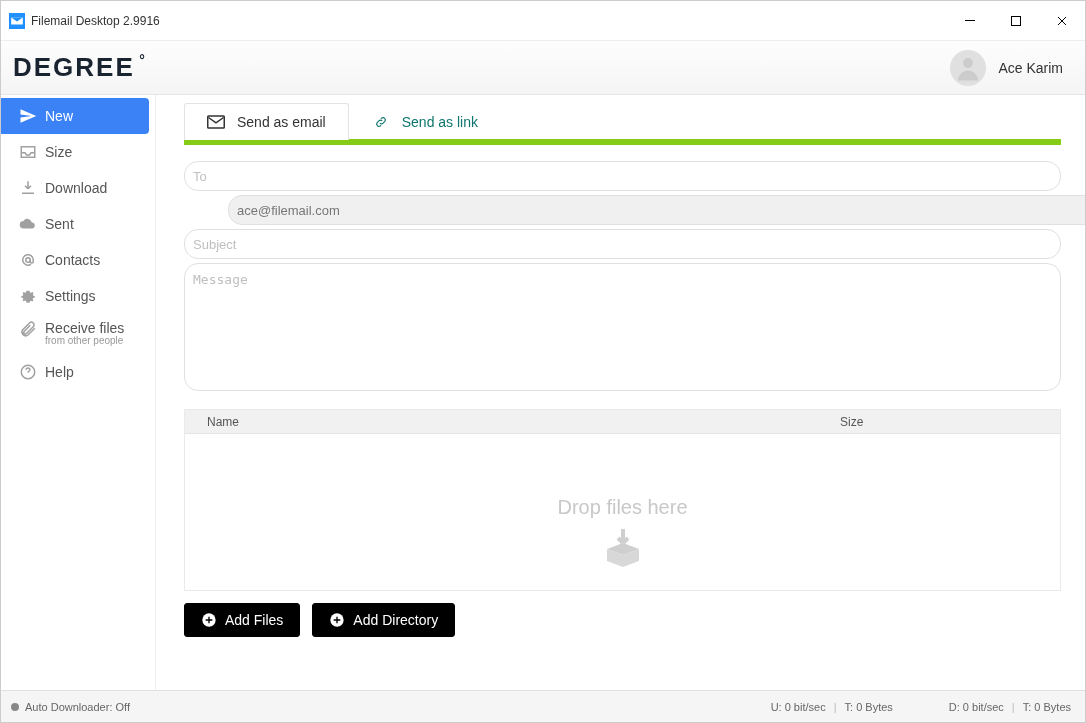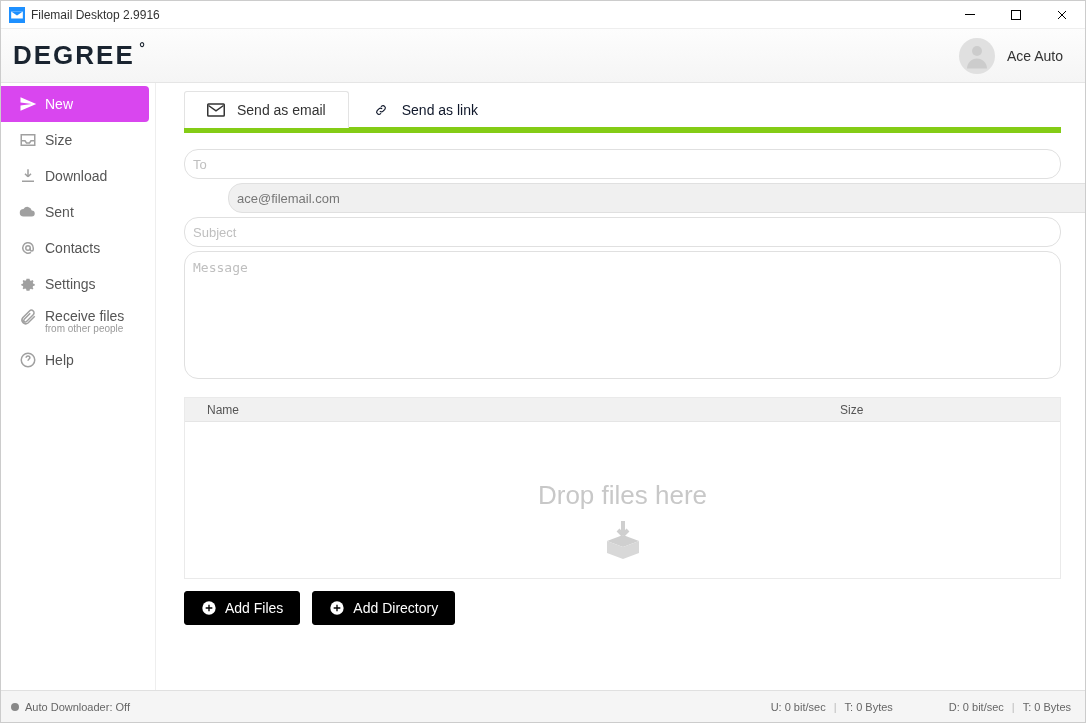--- a/index.html
+++ b/index.html
@@ -11,21 +11,21 @@
     width: 1086px;
     height: 723px;
     overflow: hidden;
     display: flex;
     flex-direction: column;
     border: 1px solid #ccc;
   }
 
   
   .titlebar {
-    height: 28px;
+    height: 40px;
     display: flex;
     align-items: center;
     background: #fff;
     border-bottom: 1px solid #eee;
   }
   .titlebar .app-icon {
     width: 16px; height: 16px; margin: 0 6px 0 8px;
     background: #1e90ff;
     display: flex; align-items: center; justify-content: center;
   }
@@ -92,21 +92,21 @@
     color: #555;
     cursor: pointer;
   }
   .side-item .icon {
     width: 26px;
     display: flex; align-items: center; justify-content: flex-start;
   }
   .side-item .icon svg { width: 18px; height: 18px; fill: #a0a0a0; }
   .side-item .label { font-size: 14px; }
   .side-item.active {
-    background: #d946ef;
+    background: #3b82f6;
     color: #fff;
     border-top-right-radius: 4px;
     border-bottom-right-radius: 4px;
     margin-right: 6px;
   }
   .side-item.active .icon svg { fill: #fff; }
   .side-item .sub {
     display: block;
     font-size: 10px;
     color: #999;
@@ -128,21 +128,21 @@
   .tabs {
     display: flex;
     border-bottom: 6px solid #84cc16;
     margin-bottom: 16px;
   }
   .tab {
     display: flex;
     align-items: center;
     padding: 10px 22px;
     font-size: 14px;
-    color: #0f172a;
+    color: #0f766e;
     cursor: pointer;
     border: 1px solid transparent;
     border-bottom: none;
     margin-bottom: -1px;
   }
   .tab .icon { margin-right: 12px; display: flex; }
   .tab .icon svg { width: 18px; height: 14px; fill: #aaa; }
   .tab.active {
     color: #333;
     border-color: #e3e3e3;
@@ -199,21 +199,21 @@
   .filezone-head .col-name { flex: 1; padding-left: 22px; }
   .filezone-head .col-size { width: 220px; }
   .filezone-body {
     flex: 1;
     display: flex;
     flex-direction: column;
     align-items: center;
     justify-content: center;
     color: #c8c8c8;
   }
-  .filezone-body .droptext { font-size: 26px; margin-bottom: 6px; }
+  .filezone-body .droptext { font-size: 20px; margin-bottom: 6px; }
   .filezone-body svg { width: 48px; height: 48px; fill: #cfcfcf; }
 
   
   .btnrow { margin-top: 12px; display: flex; gap: 12px; }
   .btn {
     background: #000;
     color: #ffffff;
     border: 1px solid #000;
     border-radius: 3px;
     padding: 8px 16px;
@@ -279,21 +279,21 @@
     <span>DEGREE</span>
     <span class="deg">°</span>
   </div>
   <span class="spacer"></span>
   <div class="avatar">
     <svg viewBox="0 0 24 24">
         <circle cx="12" cy="8" r="4"></circle>
         <path d="M4 22c0-4.4 3.6-8 8-8s8 3.6 8 8"></path>
       </svg>
   </div>
-  <span class="username">Ace Auto</span>
+  <span class="username">Ace Karim</span>
 </div>
 
 <div class="main">
 
   <div class="sidebar">
     <div class="side-item active">
       <span class="icon">
         <svg viewBox="0 0 24 24">
             <path d="M2 21l21-9L2 3v7l15 2-15 2z"></path>
           </svg>

